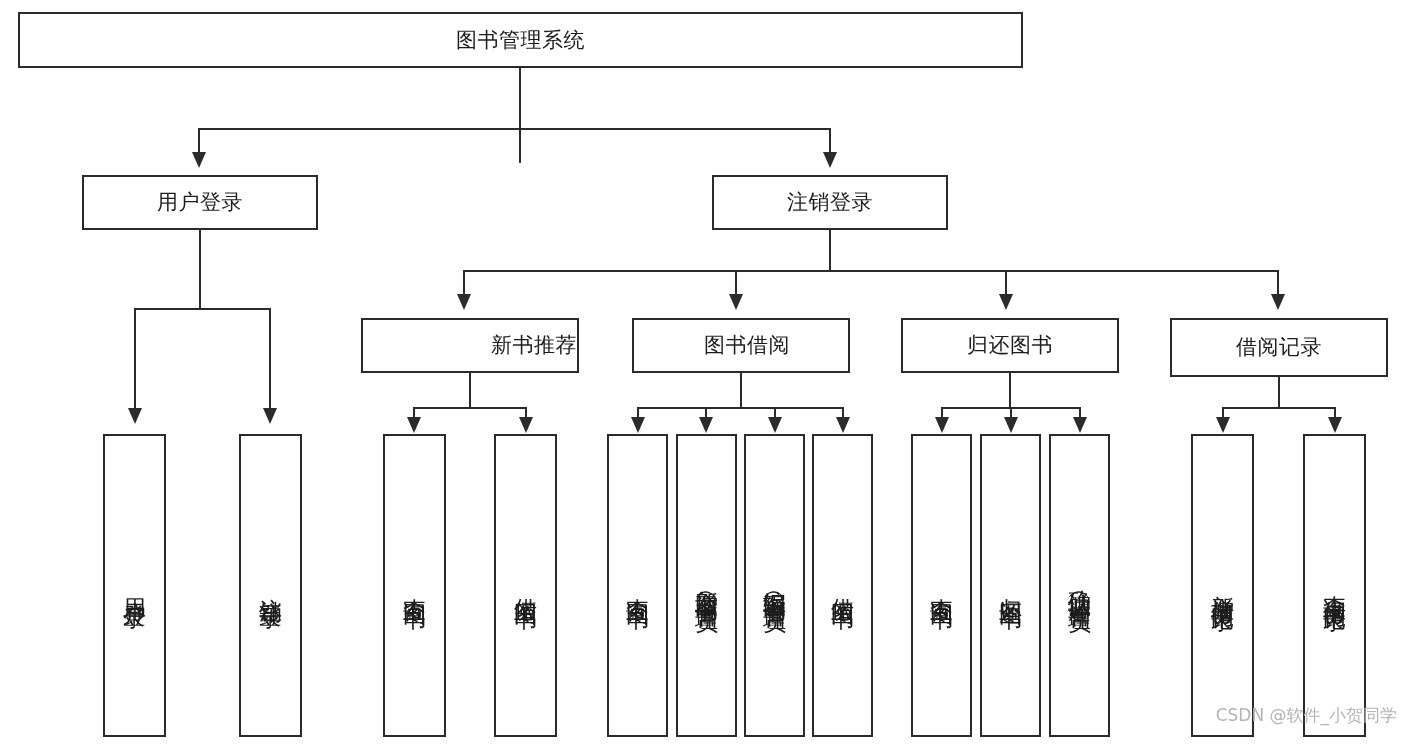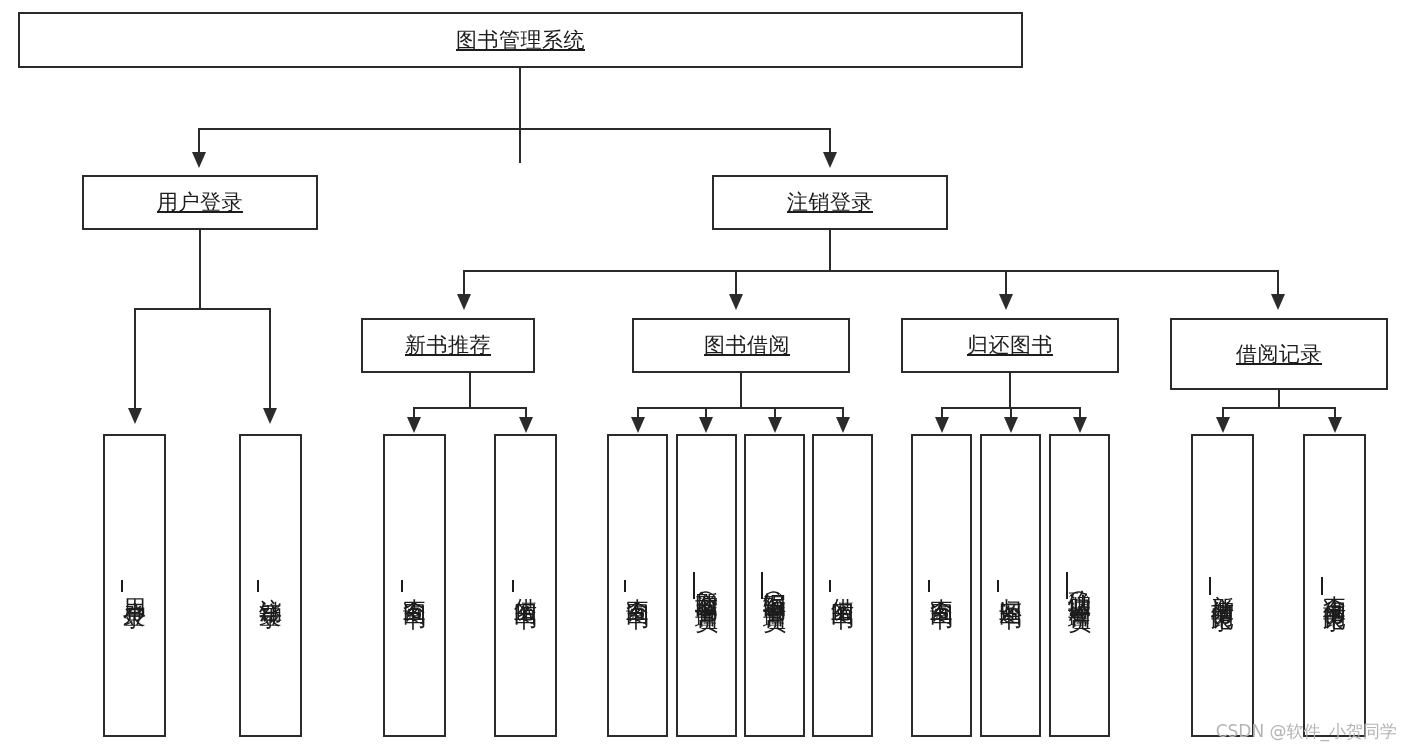--- a/index.html
+++ b/index.html
@@ -28,21 +28,20 @@
     align-items: center;
     justify-content: center;
     z-index: 3;
   }
   .node .label {
     font-family: "DejaVu Sans", "Liberation Sans", sans-serif;
     color: #1c1c1c;
     line-height: 1.15;
     text-align: center;
     white-space: nowrap;
-    text-decoration: underline;
   }
   .node.horizontal .label {
     font-size: 21px;
     letter-spacing: 0.5px;
   }
   
   .node.vertical {
     align-items: center;
     justify-content: center;
     padding: 4px 0;
@@ -69,21 +68,21 @@
     height: 0;
     border-left: 7px solid transparent;
     border-right: 7px solid transparent;
     border-top: 16px solid #2b2b2b;
     z-index: 2;
   }
   
   #watermark {
     position: absolute;
     right: 8px;
-    bottom: 4px;
+    bottom: 20px;
     font-family: "DejaVu Sans", "Liberation Sans", sans-serif;
     font-size: 17px;
     color: #b4b4b4;
     white-space: nowrap;
     z-index: 5;
     pointer-events: none;
   }
 </style>
 </head>
 <body>
@@ -123,33 +122,33 @@
   <div class="seg hseg" style="left:463px; top:270px; width:815px;"></div>
   <div class="seg vseg" style="left:463px; top:270px; height:30px;"></div>
   <div class="arrow" style="left:457px; top:294px;"></div>
   <div class="seg vseg" style="left:735px; top:270px; height:30px;"></div>
   <div class="arrow" style="left:729px; top:294px;"></div>
   <div class="seg vseg" style="left:1005px; top:270px; height:30px;"></div>
   <div class="arrow" style="left:999px; top:294px;"></div>
   <div class="seg vseg" style="left:1277px; top:270px; height:30px;"></div>
   <div class="arrow" style="left:1271px; top:294px;"></div>
 
-  <div class="node horizontal" style="left:361px; top:318px; width:174px; height:55px;">
+  <div class="node horizontal" style="left:361px; top:318px; width:218px; height:55px;justify-content:flex-end;">
     <span class="label">新书推荐</span>
   </div>
 
   <div class="node horizontal" style="left:632px; top:318px; width:218px; height:55px;padding-left:12px;">
     <span class="label">图书借阅</span>
   </div>
 
   <div class="node horizontal" style="left:901px; top:318px; width:218px; height:55px;">
     <span class="label">归还图书</span>
   </div>
 
-  <div class="node horizontal" style="left:1170px; top:318px; width:218px; height:72px;">
+  <div class="node horizontal" style="left:1170px; top:318px; width:218px; height:59px;">
     <span class="label">借阅记录</span>
   </div>
 
   <div class="seg vseg" style="left:469px; top:373px; height:36px;"></div>
   <div class="seg hseg" style="left:413px; top:407px; width:113px;"></div>
   <div class="seg vseg" style="left:413px; top:407px; height:14px;"></div>
   <div class="arrow" style="left:407px; top:417px;"></div>
   <div class="seg vseg" style="left:525px; top:407px; height:14px;"></div>
   <div class="arrow" style="left:519px; top:417px;"></div>
 

